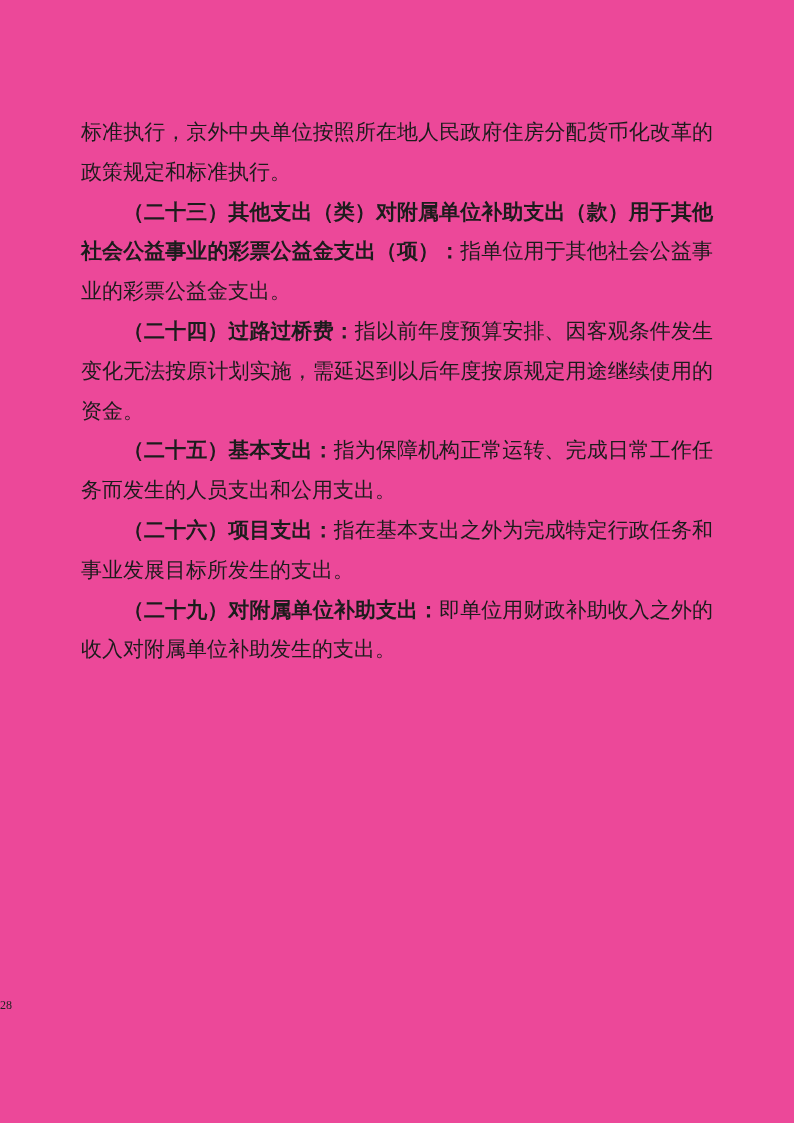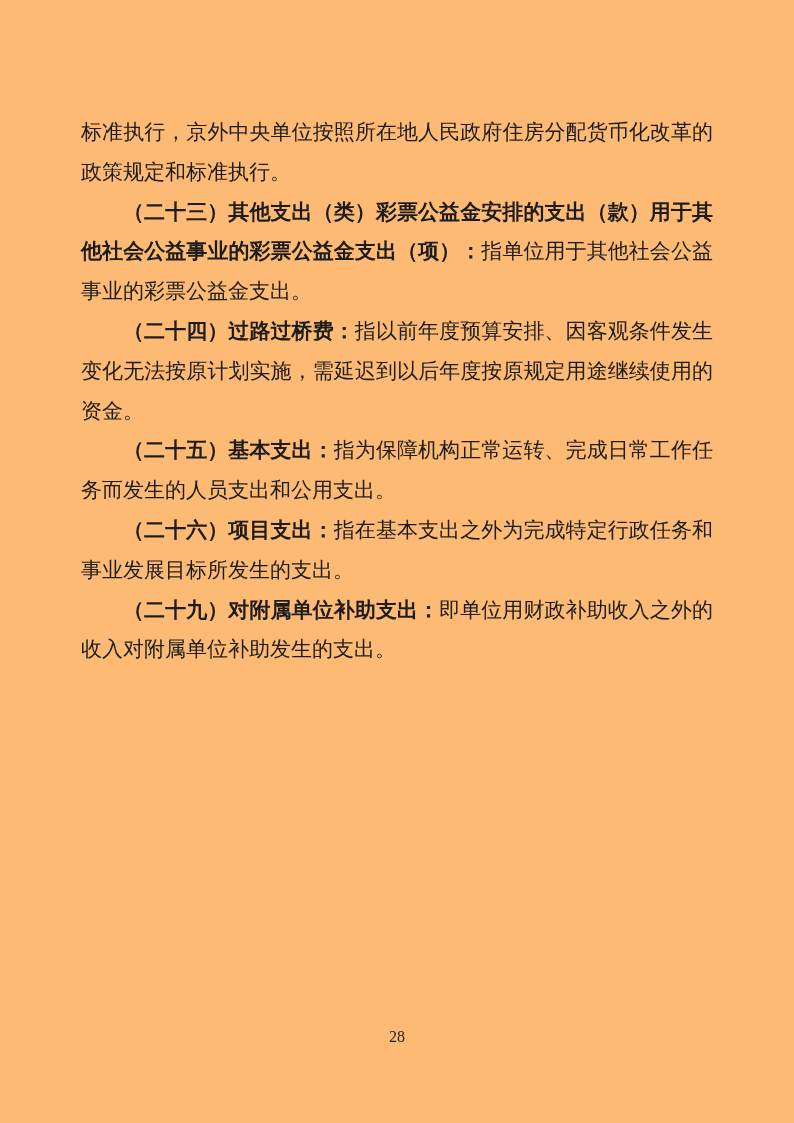--- a/index.html
+++ b/index.html
@@ -5,21 +5,21 @@
   html, body {
     margin: 0;
     padding: 0;
     background: #e8e8e8;
   }
   .page {
     position: relative;
     width: 794px;
     height: 1123px;
     margin: 0 auto;
-    background: #fdba74;
+    background: #ec4899;
     overflow: hidden;
     font-family: "Liberation Serif", "DejaVu Serif", serif;
     color: #1c1c1c;
   }
   .content {
     position: absolute;
     left: 81px;
     top: 113px;
     width: 632px;
     font-size: 21px;
@@ -34,38 +34,38 @@
     text-indent: 2em;
   }
   .para.continuation {
     text-indent: 0;
   }
   .lead {
     font-weight: bold;
   }
   .page-number {
     position: absolute;
-    top: 1028px;
+    top: 996px;
     left: 0;
     width: 100%;
-    text-align: center;
-    font-size: 16px;
+    text-align: left;
+    font-size: 12px;
     line-height: 18px;
     color: #222222;
   }
 </style>
 </head>
 <body>
 
 <div class="page">
   <div class="content">
 
     <p class="para continuation"><span>标准执行，京外中央单位按照所在地人民政府住房分配货币化改革的政策规定和标准执行。</span></p>
 
-    <p class="para"><span class="lead">（二十三）其他支出（类）彩票公益金安排的支出（款）用于其他社会公益事业的彩票公益金支出（项）：</span><span>指单位用于其他社会公益事业的彩票公益金支出。</span></p>
+    <p class="para"><span class="lead">（二十三）其他支出（类）对附属单位补助支出（款）用于其他社会公益事业的彩票公益金支出（项）：</span><span>指单位用于其他社会公益事业的彩票公益金支出。</span></p>
 
     <p class="para"><span class="lead">（二十四）过路过桥费：</span><span>指以前年度预算安排、因客观条件发生变化无法按原计划实施，需延迟到以后年度按原规定用途继续使用的资金。</span></p>
 
     <p class="para"><span class="lead">（二十五）基本支出：</span><span>指为保障机构正常运转、完成日常工作任务而发生的人员支出和公用支出。</span></p>
 
     <p class="para"><span class="lead">（二十六）项目支出：</span><span>指在基本支出之外为完成特定行政任务和事业发展目标所发生的支出。</span></p>
 
 
 
     <p class="para"><span class="lead">（二十九）对附属单位补助支出：</span><span>即单位用财政补助收入之外的收入对附属单位补助发生的支出。</span></p>

